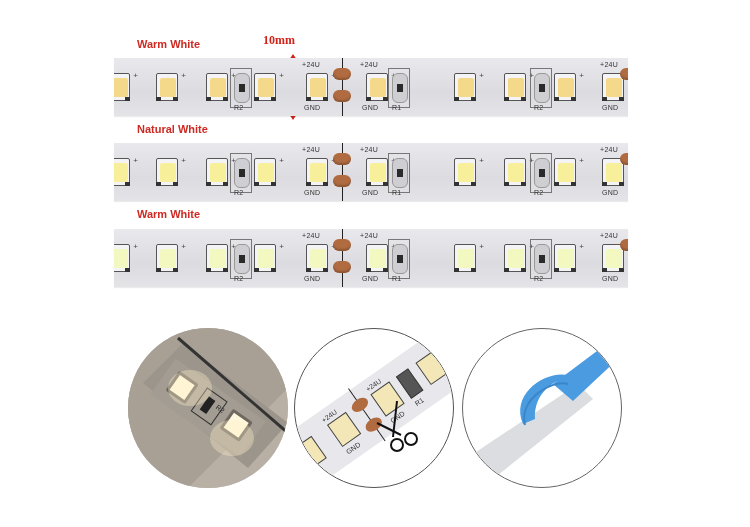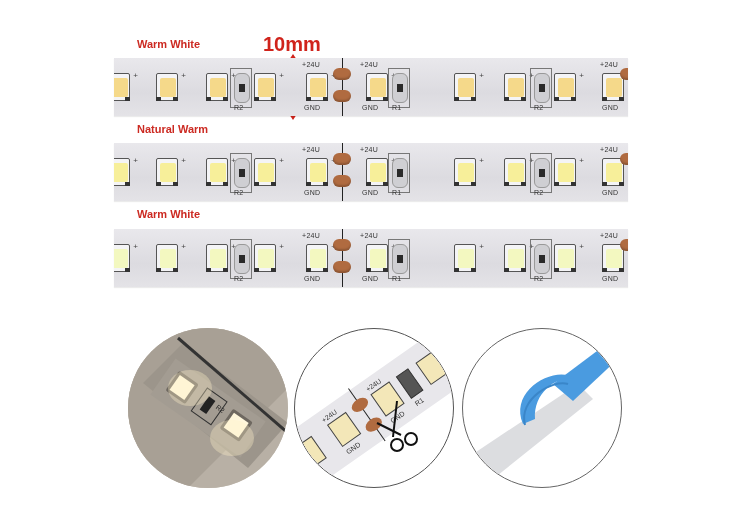--- a/index.html
+++ b/index.html
@@ -1,18 +1,18 @@
 <!DOCTYPE html>
 <html><head>
 <meta charset="utf-8">
 <style>
   html, body { margin:0; padding:0; background:#ffffff; }
   body { width:750px; height:527px; position:relative; overflow:hidden; font-family:"Liberation Sans", sans-serif; }
   .label { position:absolute; color:#cc2a22; font-weight:bold; font-size:11px; }
-  .dim-label { position:absolute; color:#d0231b; font-weight:bold; font-size:20px; }
+  .dim-label { position:absolute; color:#d0231b; font-weight:bold; font-size:12px;font-family:Liberation Serif, serif; }
   .strip { position:absolute; left:114px; width:514px; height:58px; background:linear-gradient(#e9e8ec,#dcdbe0 60%,#e4e3e7); box-shadow:0 1px 1px rgba(0,0,0,0.08); overflow:hidden; }
   .led { position:absolute; width:22px; height:28px; top:15px; }
   .led .frame { position:absolute; left:0; top:0; width:20px; height:26px; border:1px solid #555; border-radius:2px; background:#f4f4f6; }
   .led .chip { position:absolute; left:3px; top:4px; width:16px; height:19px; border-radius:2px; }
   .led .notch { position:absolute; left:-1px; bottom:-1px; width:5px; height:4px; background:#333; }
   .led .notch.r { left:auto; right:-1px; }
   .plus { position:absolute; font-size:8px; color:#444; top:-2px; right:-8px; }
   .res { position:absolute; top:10px; width:20px; height:38px; border:1px solid #777; }
   .res .body { position:absolute; left:3px; top:4px; width:14px; height:28px; border-radius:6px; background:#cfcfd3; border:1px solid #999; }
   .res .mark { position:absolute; left:4px; top:10px; width:6px; height:8px; background:#2a2a2a; }
@@ -138,21 +138,21 @@
       <span class="tiny" style="left: 190px; top: 46px;">GND</span>
       <span class="tiny" style="left: 246px; top: 3px;">+24U</span>
       <span class="tiny" style="left: 248px; top: 46px;">GND</span>
       <span class="tiny" style="left: 486px; top: 3px;">+24U</span>
       <span class="tiny" style="left: 488px; top: 46px;">GND</span>
       <div class="cut" style="left: 228px; top: 0px; height: 58px;"></div>
       <div class="pad" style="left: 219px; top: 10px;"></div>
       <div class="pad" style="left: 219px; top: 32px;"></div>
       <div class="pad" style="left: 506px; top: 10px;"></div>
     </div>
-    <div class="label" style="left: 137px; top: 123px;">Natural Warm</div>
+    <div class="label" style="left: 137px; top: 123px;">Natural White</div>
     <div class="strip" style="top: 143px;">
       <div class="led" style="left: -6px;">
         <div class="frame">
           <div class="chip" style="background:#f7ef9a"></div>
           <div class="notch r"></div>
         </div>
         <span class="plus">+</span>
       </div>
       <div class="led" style="left: 42px;">
         <div class="frame">

